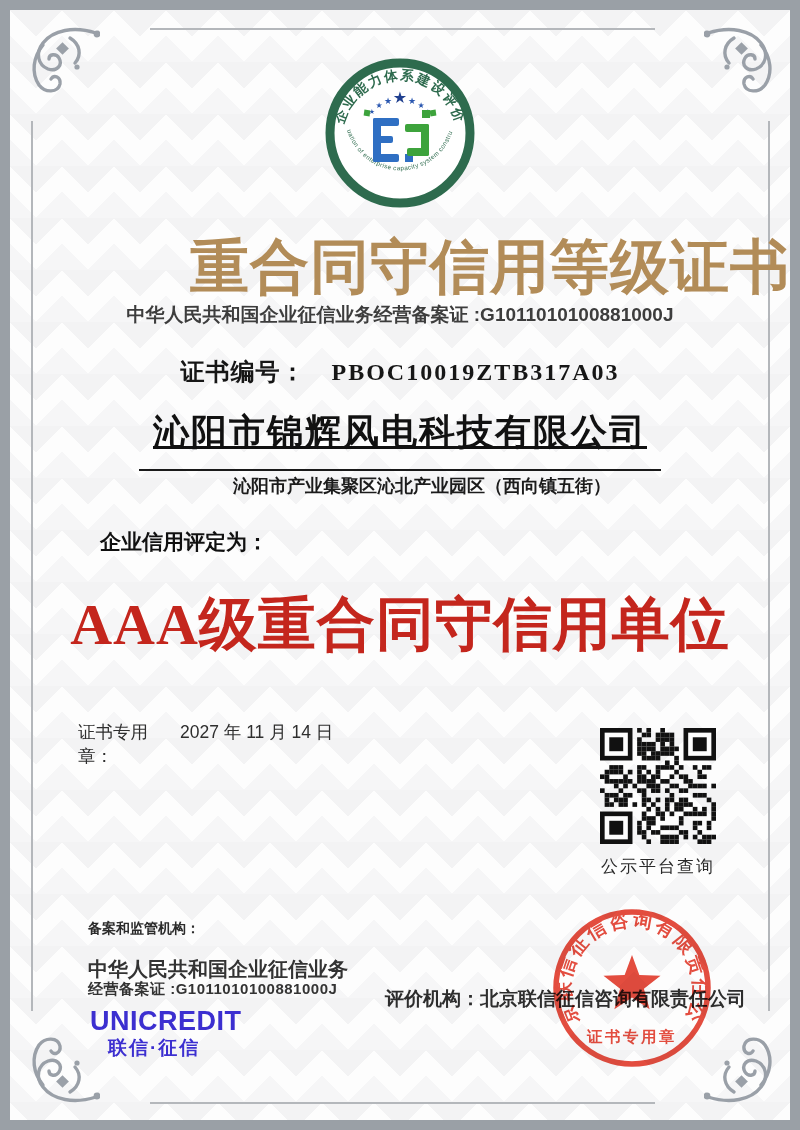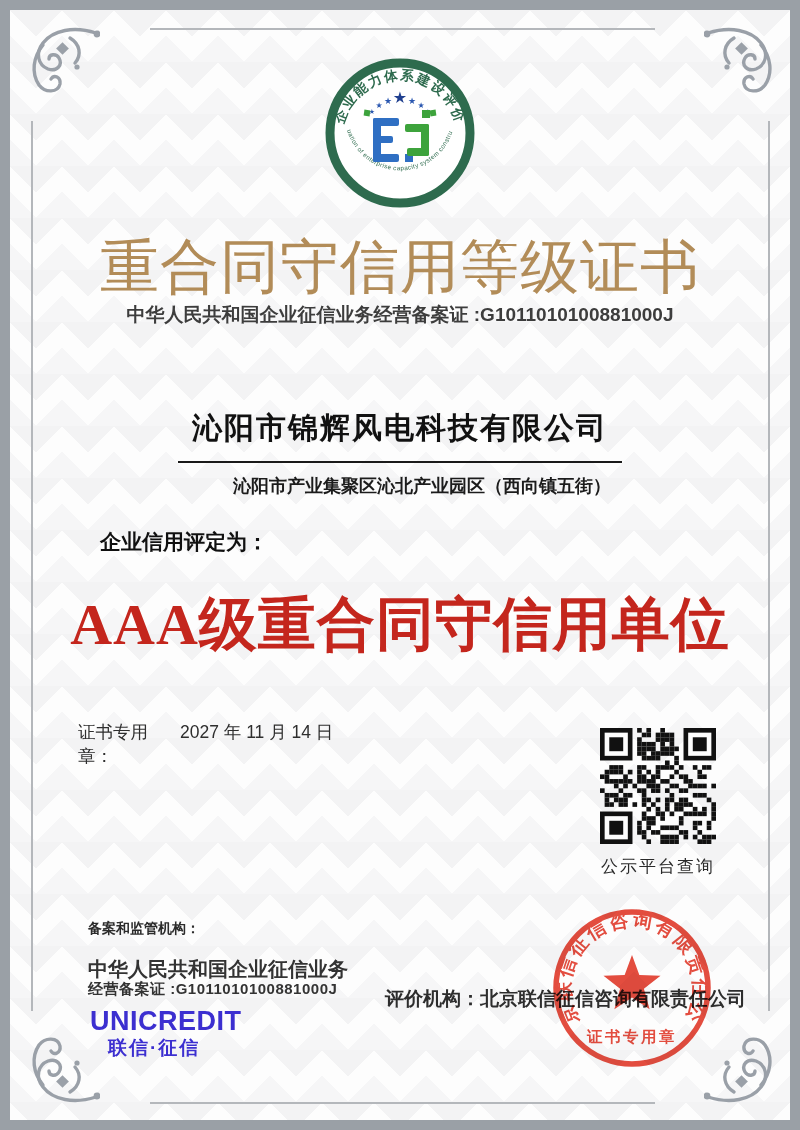--- a/index.html
+++ b/index.html
@@ -30,34 +30,34 @@
   .bline.right{left:758px;top:111px;width:2px;height:890px;}
   .flourish{position:absolute;width:72px;height:72px;}
   .flourish.tl{left:18px;top:14px;}
   .flourish.tr{right:14px;top:14px;transform:scaleX(-1);}
   .flourish.bl{left:18px;bottom:14px;transform:scaleY(-1);}
   .flourish.br{right:14px;bottom:14px;transform:scale(-1,-1);}
 
   .logo{left:315px;top:48px;width:150px;height:150px;}
 
   .title{
-    top:218px;font-size:59px;font-weight:400;color:#b28c58;
-    letter-spacing:1px;font-family:"Liberation Sans",sans-serif;white-space:nowrap;
+    top:218px;font-size:59px;font-weight:700;color:#b28c58;
+    letter-spacing:1px;font-family:"Liberation Sans",sans-serif;white-space:nowrap;text-align:right;
   }
   .subtitle{top:292px;font-size:19px;font-weight:600;color:#3d3d3d;}
 
   .certno{top:346px;font-size:24px;font-weight:700;color:#161616;
     font-family:"Liberation Serif",serif;letter-spacing:1px;}
   .certno .num{margin-left:26px;letter-spacing:2px;}
 
   .company-wrap{top:398px;}
   .company{
-    display:inline-block;font-size:30px;font-weight:900;color:#111;
+    display:inline-block;font-size:36px;font-weight:900;color:#111;
     font-family:"Liberation Serif",serif;letter-spacing:2px;
-    border-bottom:2px solid #1a1a1a;padding:0 14px 12px 14px;
+    border-bottom:2px solid #1a1a1a;padding:0 14px 12px 14px;text-decoration:underline;
   }
   .address{top:464px;font-size:18px;font-weight:700;color:#1c1c1c;
     font-family:"Liberation Serif",serif;margin-left:44px;}
 
   .rating-label{left:90px;top:518px;font-size:21px;font-weight:800;color:#101010;
     font-family:"Liberation Serif",serif;}
   .rating{
     top:576px;font-size:58px;font-weight:900;color:#c4261d;
     font-family:"Liberation Serif",serif;white-space:nowrap;letter-spacing:1px;
   }
@@ -175,20 +175,23 @@
         <rect x="96" y="66" width="8" height="32" rx="2"></rect>
         <rect x="82" y="90" width="22" height="8" rx="2"></rect>
         <rect x="97" y="52" width="8" height="8"></rect>
       </g>
     </g>
   </svg>
 
   <div class="abs center title">重合同守信用等级证书</div>
   <div class="abs center subtitle">中华人民共和国企业征信业务经营备案证 :G1011010100881000J</div>
 
+  <div class="abs center certno">
+    <span>证书编号：</span><span class="num">PBOC10019ZTB317A03</span>
+  </div>
 
   <div class="abs center company-wrap">
     <span class="company">沁阳市锦辉风电科技有限公司</span>
   </div>
   <div class="abs center address">沁阳市产业集聚区沁北产业园区（西向镇五街）</div>
 
   <div class="abs rating-label">企业信用评定为：</div>
   <div class="abs center rating">AAA级重合同守信用单位</div>
 
   <div class="abs info">

